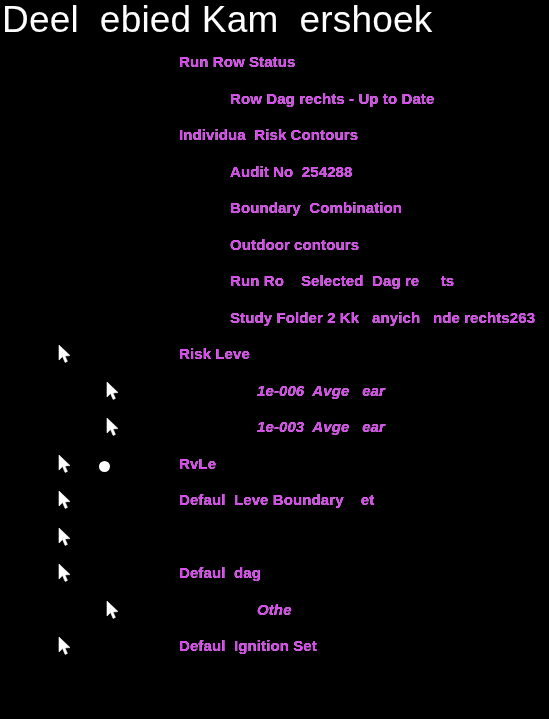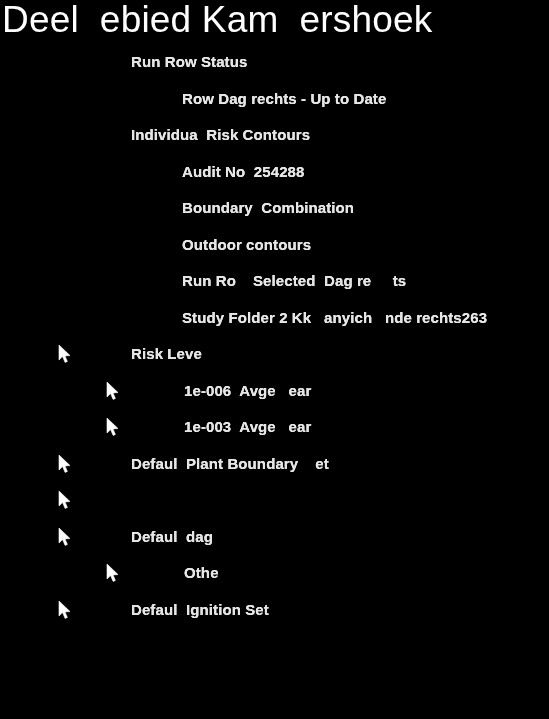--- a/index.html
+++ b/index.html
@@ -54,28 +54,29 @@
   }
   .row-label {
     position: absolute;
     top: 0px;
     height: 36.5px;
     line-height: 36.5px;
     font-size: 15px;
     font-weight: bold;
     letter-spacing: 0.1px;
     white-space: pre;
-    color: #e5e5e5;
+    color: #d946ef;
     text-shadow: 0 0 0.6px #ffffff;
+    margin-left: 48px;
   }
 
   
   .ind-1 .row-label { left: 131px; }
   .ind-2 .row-label { left: 182px; }
-  .ind-3 .row-label { left: 184px; }
+  .ind-3 .row-label { left: 209px; font-style: italic; }
 
   
   .cursor-icon {
     position: absolute;
     top: 9px;
     width: 14px;
     height: 19px;
     display: block;
   }
   .cursor-icon.lvl-a { left: 58px; }
@@ -148,21 +149,30 @@
         </svg>
       </span>
       <span class="row-label">1e-003  Avge   ear</span>
     </div>
     <div class="tree-row ind-1">
       <span class="cursor-icon lvl-a">
         <svg width="14" height="19" viewBox="0 0 14 19">
           <path d="M1 0 L1 15 L4.6 11.6 L7.1 17.4 L9.4 16.4 L7 10.9 L12 10.6 Z" fill="#ffffff" stroke="#ffffff" stroke-width="0.6" stroke-linejoin="round"></path>
         </svg>
       </span>
-      <span class="row-label">Defaul  Plant Boundary    et</span>
+      <span class="bullet-icon"></span>
+      <span class="row-label">RvLe</span>
+    </div>
+    <div class="tree-row ind-1">
+      <span class="cursor-icon lvl-a">
+        <svg width="14" height="19" viewBox="0 0 14 19">
+          <path d="M1 0 L1 15 L4.6 11.6 L7.1 17.4 L9.4 16.4 L7 10.9 L12 10.6 Z" fill="#ffffff" stroke="#ffffff" stroke-width="0.6" stroke-linejoin="round"></path>
+        </svg>
+      </span>
+      <span class="row-label">Defaul  Leve Boundary    et</span>
     </div>
     <div class="tree-row ind-1">
       <span class="cursor-icon lvl-a">
         <svg width="14" height="19" viewBox="0 0 14 19">
           <path d="M1 0 L1 15 L4.6 11.6 L7.1 17.4 L9.4 16.4 L7 10.9 L12 10.6 Z" fill="#ffffff" stroke="#ffffff" stroke-width="0.6" stroke-linejoin="round"></path>
         </svg>
       </span>
     </div>
     <div class="tree-row ind-1">
       <span class="cursor-icon lvl-a">

